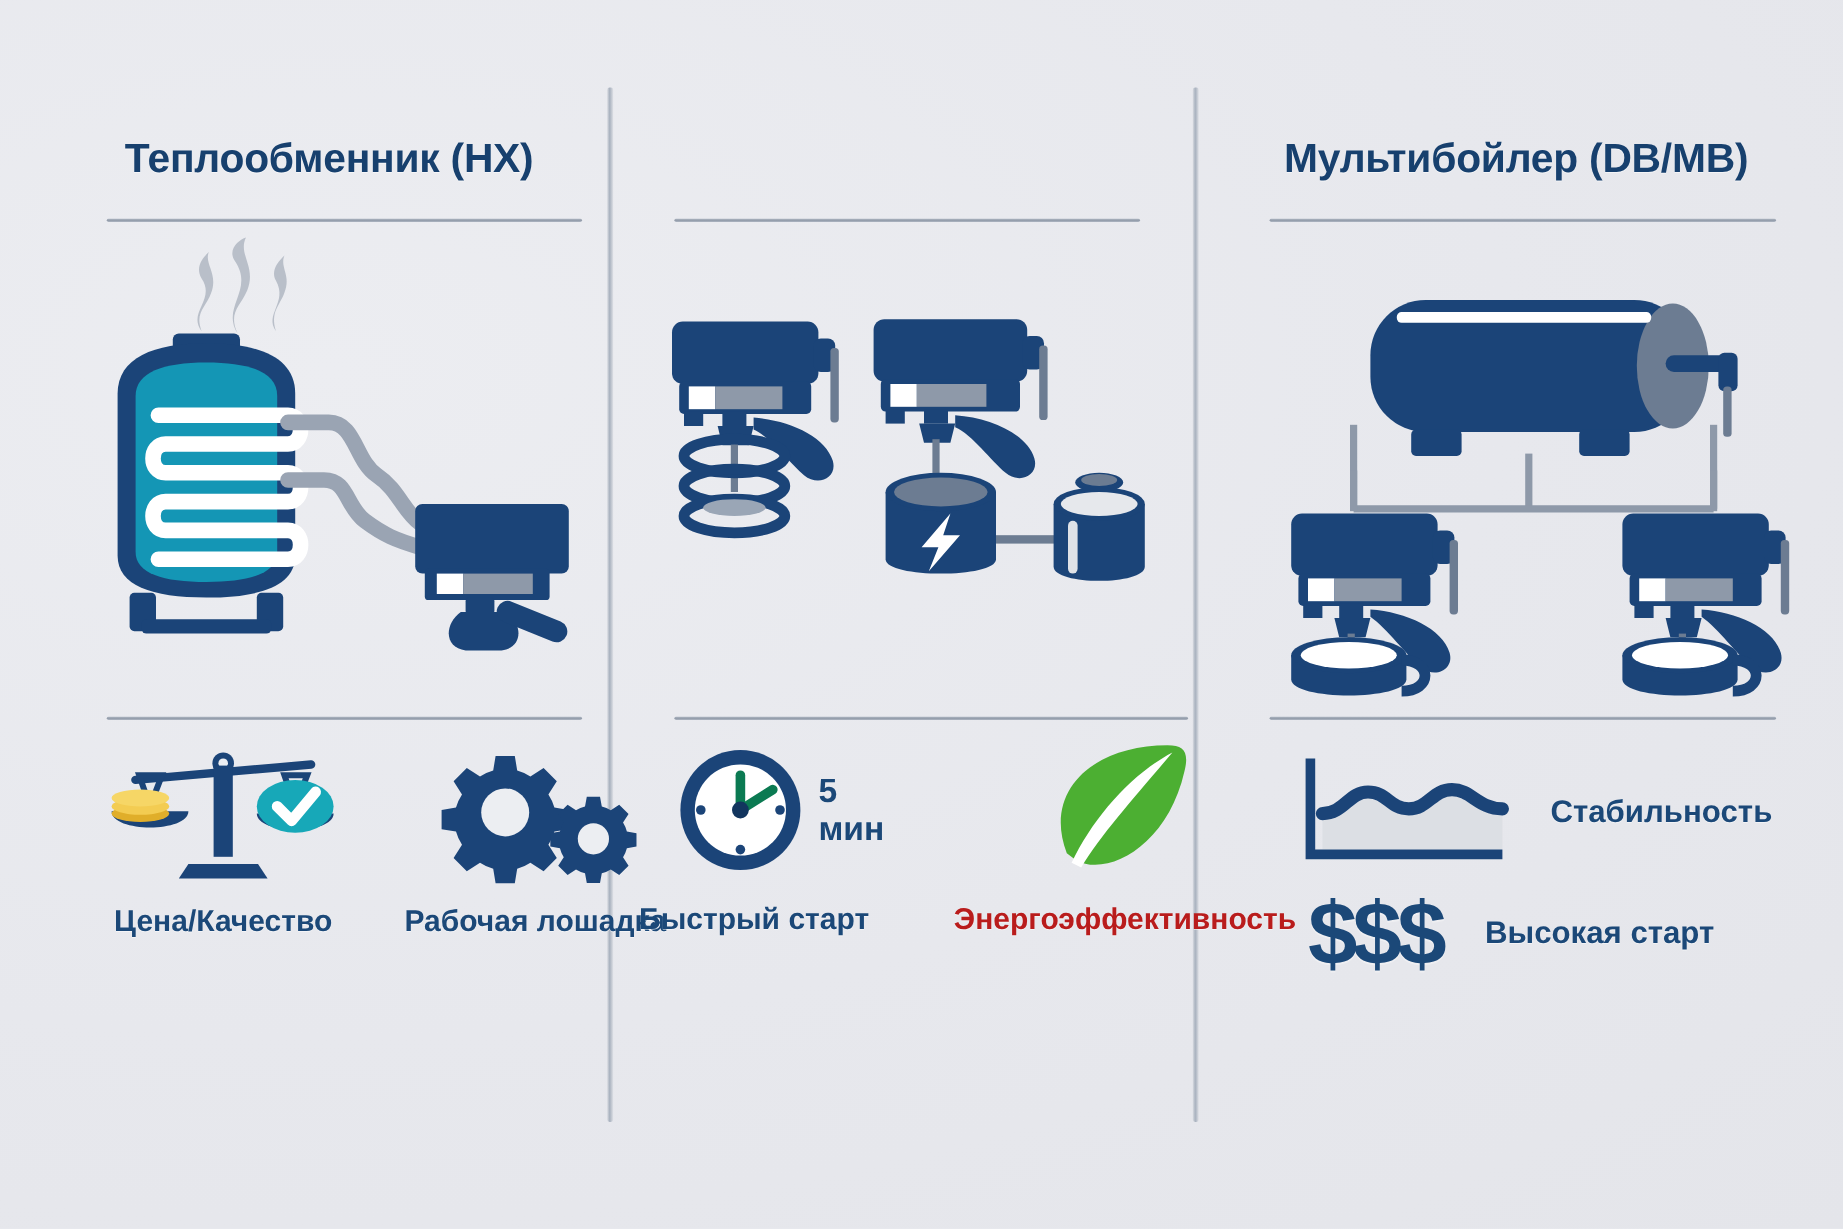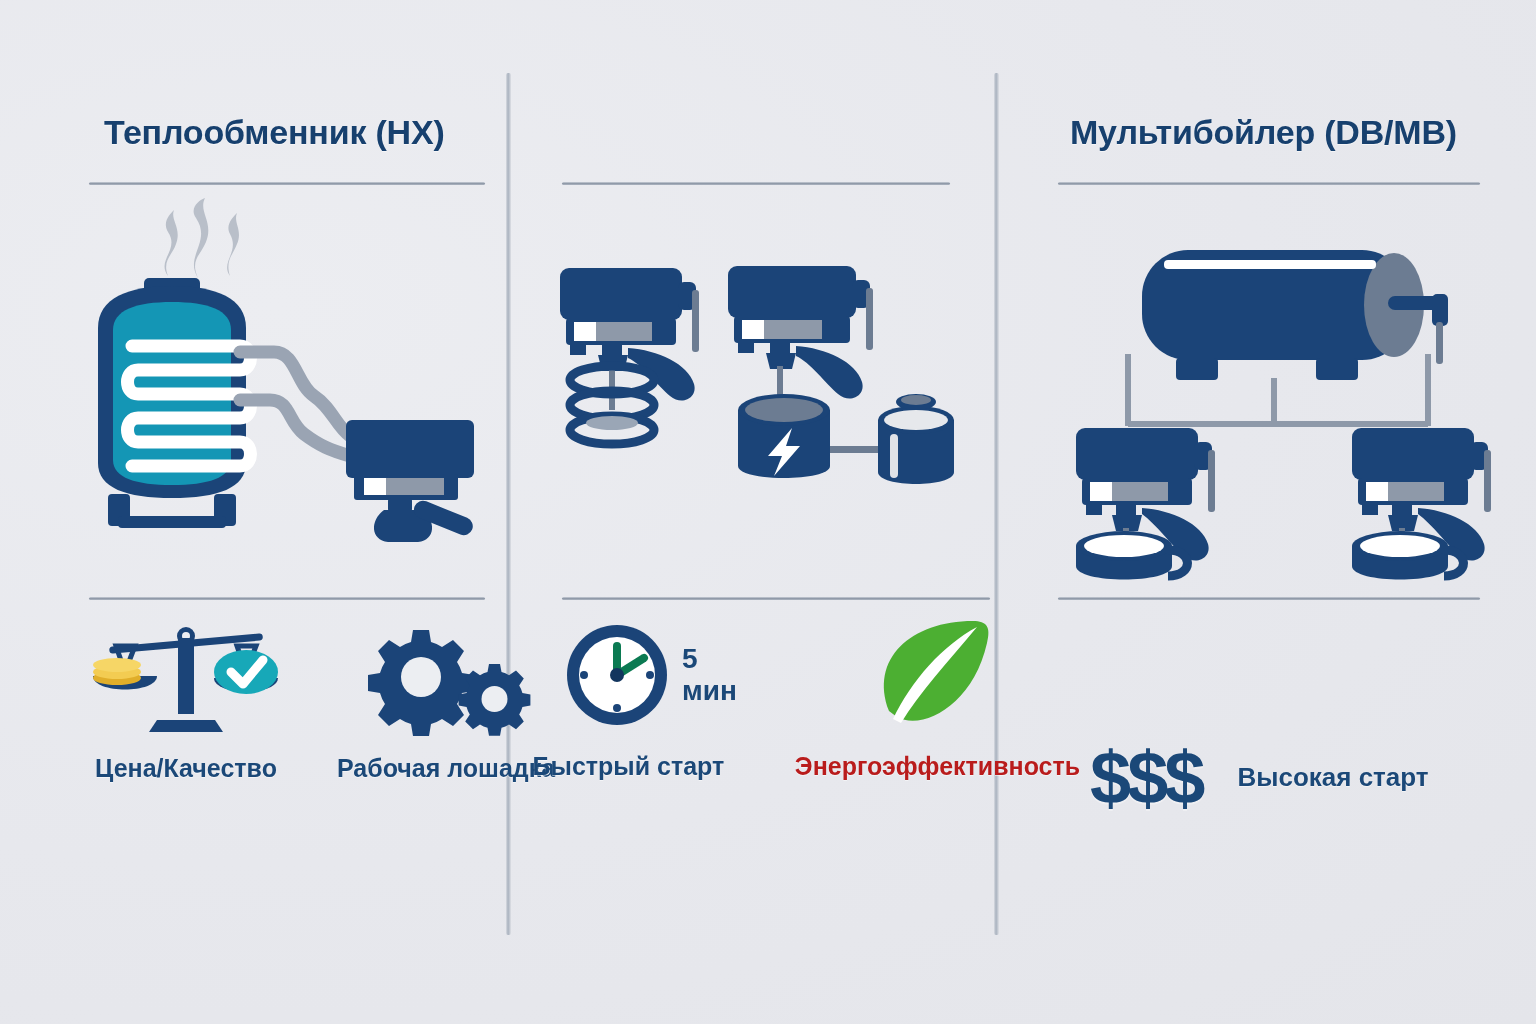--- a/index.html
+++ b/index.html
@@ -344,20 +344,28 @@
             <path d="M298 314 L298 334 C 298 352, 394 352, 394 334 L394 314 Z" fill="#1b4478"></path>
             <ellipse cx="346" cy="314" rx="48" ry="15" fill="#1b4478"></ellipse>
             <ellipse cx="346" cy="314" rx="40" ry="11" fill="#ffffff"></ellipse>
             <path d="M390 318 C 416 318, 416 344, 390 344" fill="none" stroke="#1b4478" stroke-width="9"></path>
           </g>
         </svg>
       </div>
 
       <div class="rule" style="left:30px;top:597px;width:422px;"></div>
 
+      <div class="inline-feat" style="left:52px;top:630px;">
+        <svg width="190" height="92" viewBox="0 0 190 92">
+          <path d="M22 48 C 40 48, 44 30, 60 30 C 76 30, 78 44, 94 44 C 110 44, 114 28, 130 28 C 146 28, 152 44, 172 44 L172 78 L22 78 Z" fill="#dcdfe4"></path>
+          <path d="M22 48 C 40 48, 44 30, 60 30 C 76 30, 78 44, 94 44 C 110 44, 114 28, 130 28 C 146 28, 152 44, 172 44" fill="none" stroke="#1b4478" stroke-width="11" stroke-linecap="round"></path>
+          <path d="M12 6 L12 82 L168 82" fill="none" stroke="#1b4478" stroke-width="8" stroke-linecap="square"></path>
+        </svg>
+        <span class="inline-label">Стабильность</span>
+      </div>
 
       <div class="inline-feat" style="left:62px;top:748px;gap:36px;">
         <span class="dollars">$$$</span>
         <span class="inline-label">Высокая старт</span>
       </div>
     </div>
   </div>
 
 </div>
 

